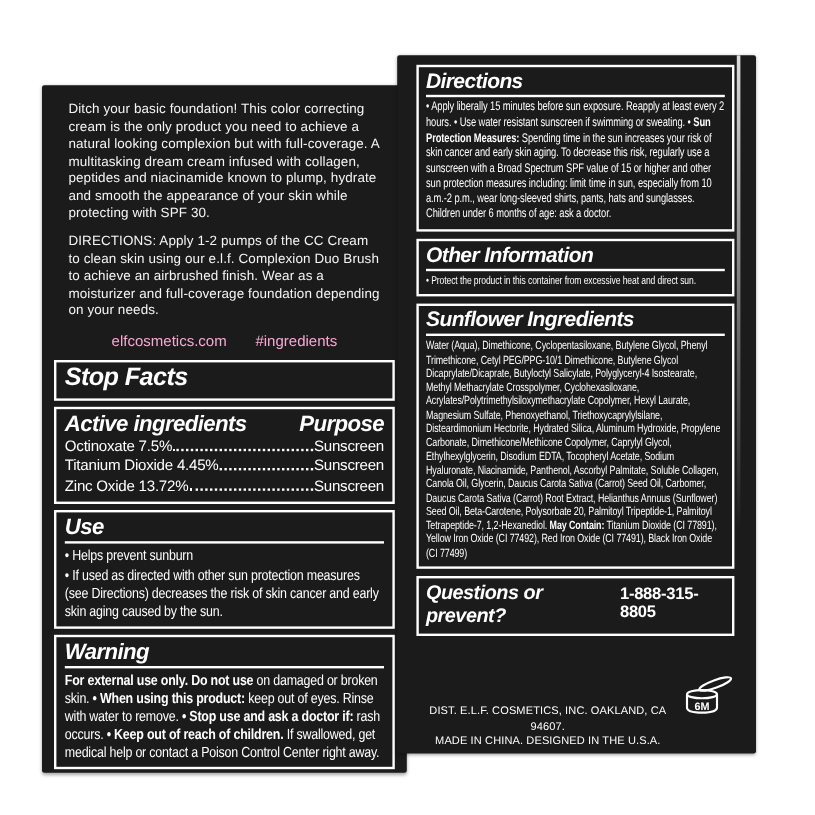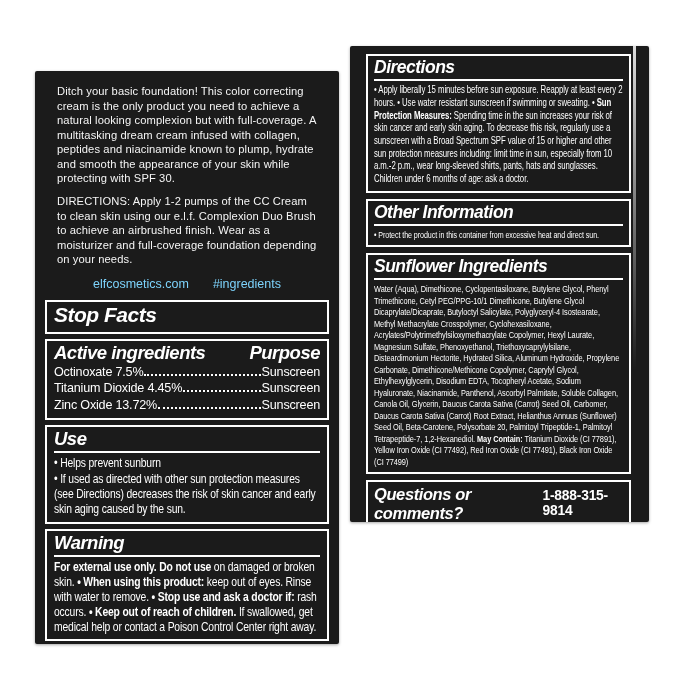--- a/index.html
+++ b/index.html
@@ -8,25 +8,25 @@
     width:679px; height:679px; position:relative;
     font-family:"Liberation Sans", sans-serif; color:#fff;
     overflow:hidden;
   }
   .panel {
     position:absolute; background:#1b1b1b; color:#fff;
     box-shadow:0 1px 3px rgba(0,0,0,.35); border-radius:2px;
     overflow:hidden;
   }
   .panel-left { left:35px; top:52px; width:304px; height:573px; padding:13px 22px 0;margin-top:19px; }
-  .panel-right { left:350px; top:46px; width:299px; height:476px; padding:8px 12px 16px 16px; }
+  .panel-right { left:331px; top:46px; width:299px; height:582px; padding:8px 12px 16px 16px; }
 
   
   .intro { margin:0 0 8px; font-size:11.2px; line-height:1.3; letter-spacing:0.1px; color:#f5f5f5; }
-  .weblinks { display:flex; justify-content:center; gap:24px; font-size:12.5px; margin:10px 0 9px; color:#7dd3fc; }
+  .weblinks { display:flex; justify-content:center; gap:24px; font-size:12.5px; margin:10px 0 9px; color:#f9a8d4; }
 
   
   .boxes { display:flex; flex-direction:column; gap:5px; margin:0 -12px; }
   .box { border:2px solid #fff; background:#1b1b1b; padding:1px 7px 5px; }
   .t1 { margin:0; font-size:21px; font-style:italic; font-weight:bold; letter-spacing:-0.5px; line-height:1.15; }
   h2.t2 { margin:0; font-size:18.5px; font-style:italic; font-weight:bold; letter-spacing:-0.5px; line-height:1.15; }
   .ruled { border-bottom:2.5px solid #fff; padding-bottom:2px; margin-bottom:3px !important; }
   .ai-head { display:flex; justify-content:space-between; align-items:baseline; }
   .ai-head .t2 { font-size:18.5px; font-style:italic; font-weight:bold; letter-spacing:-0.5px; }
   .ai-row { display:flex; align-items:baseline; font-size:12.6px; line-height:1.3; letter-spacing:-0.2px; }
@@ -116,22 +116,22 @@
       <h2 class="ruled">Other Information</h2>
       <p class="rbody cond one">• Protect the product in this container from excessive heat and direct sun.</p>
     </div>
 
     <div class="rbox">
       <h2 class="ruled">Sunflower Ingredients</h2>
       <p class="rbody cond small"><span>Water (Aqua), Dimethicone, Cyclopentasiloxane, Butylene Glycol, Phenyl Trimethicone, Cetyl PEG/PPG-10/1 Dimethicone, Butylene Glycol Dicaprylate/Dicaprate, Butyloctyl Salicylate, Polyglyceryl-4 Isostearate, Methyl Methacrylate Crosspolymer, Cyclohexasiloxane, Acrylates/Polytrimethylsiloxymethacrylate Copolymer, Hexyl Laurate, Magnesium Sulfate, Phenoxyethanol, Triethoxycaprylylsilane, Disteardimonium Hectorite, Hydrated Silica, Aluminum Hydroxide, Propylene Carbonate, Dimethicone/Methicone Copolymer, Caprylyl Glycol, Ethylhexylglycerin, Disodium EDTA, Tocopheryl Acetate, Sodium Hyaluronate, Niacinamide, Panthenol, Ascorbyl Palmitate, Soluble Collagen, Canola Oil, Glycerin, Daucus Carota Sativa (Carrot) Seed Oil, Carbomer, Daucus Carota Sativa (Carrot) Root Extract, Helianthus Annuus (Sunflower) Seed Oil, Beta-Carotene, Polysorbate 20, Palmitoyl Tripeptide-1, Palmitoyl Tetrapeptide-7, 1,2-Hexanediol. </span><span class="b">May Contain:</span><span> Titanium Dioxide (CI 77891), Yellow Iron Oxide (CI 77492), Red Iron Oxide (CI 77491), Black Iron Oxide (CI 77499)</span></p>
     </div>
 
     <div class="rbox qbox">
-      <span class="qtitle">Questions or comments?</span>
-      <span class="phone">1-888-315-9814</span>
+      <span class="qtitle">Questions or prevent?</span>
+      <span class="phone">1-888-315-8805</span>
     </div>
 
     <div class="rfooter">
       <div class="dist">
         <div>DIST. E.L.F. COSMETICS, INC. OAKLAND, CA 94607.</div>
         <div>MADE IN CHINA. DESIGNED IN THE U.S.A.</div>
       </div>
       <div class="pao">
         <svg width="44" height="36" viewBox="0 0 44 36" aria-hidden="true">
           <ellipse cx="29" cy="7" rx="14" ry="3.2" fill="none" stroke="#ffffff" stroke-width="1.8" transform="rotate(-20 29 7)"></ellipse>

